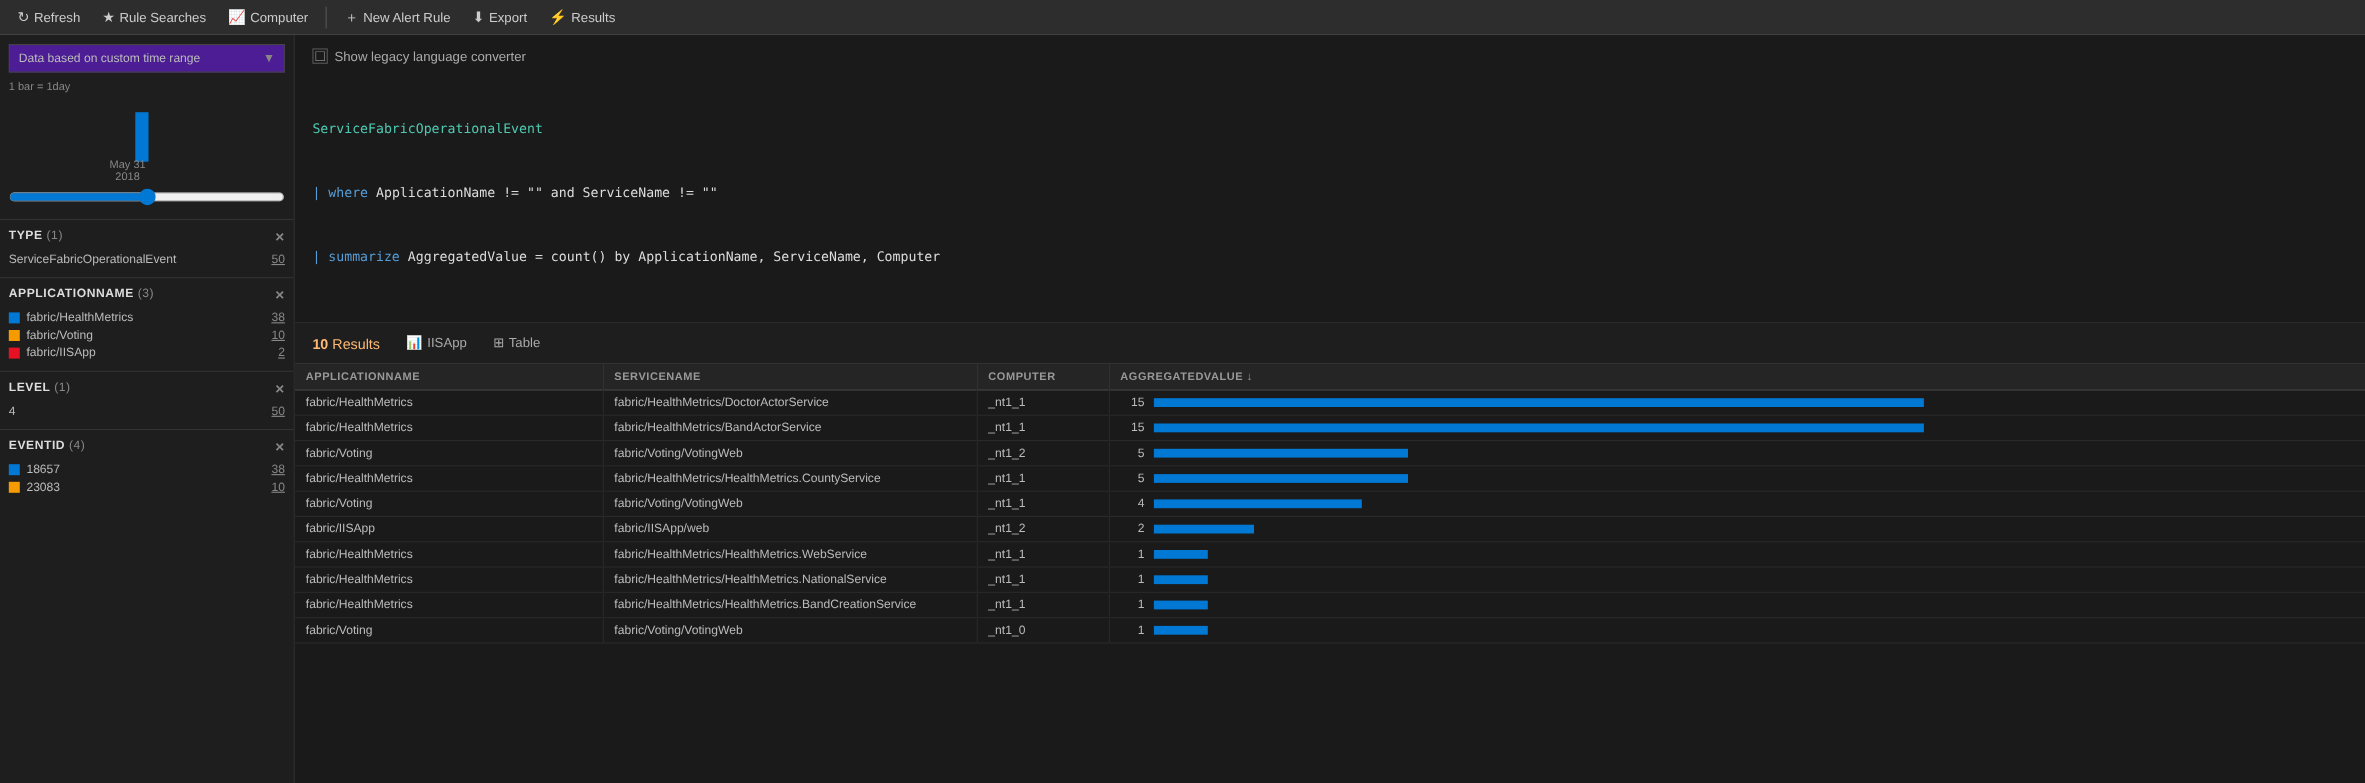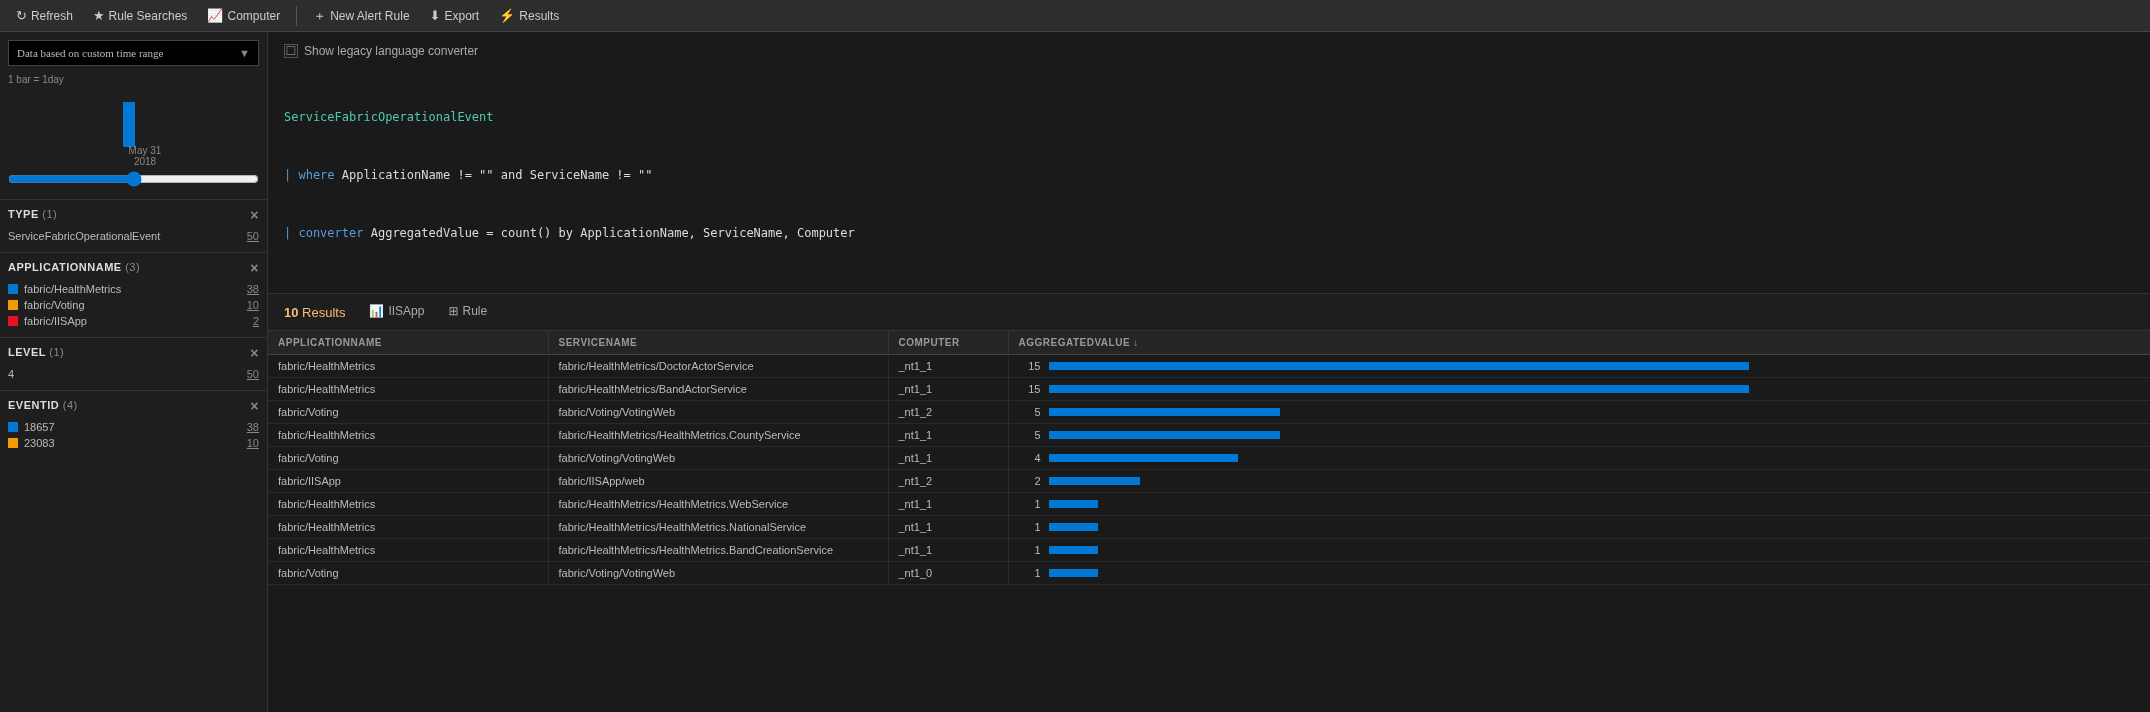--- a/index.html
+++ b/index.html
@@ -50,28 +50,27 @@
       background: #1e1e1e;
       border-right: 1px solid #333;
       overflow-y: auto;
       padding: 0;
     }
 
     .time-range-bar {
       display: flex;
       align-items: center;
       justify-content: space-between;
-      background: #000000;
+      background: #4c1d95;
       border: 1px solid #444;
       margin: 8px 8px 4px 8px;
       padding: 6px 8px;
       font-size: 11px;
       color: #bbb;
       cursor: pointer;
-      font-family: Liberation Serif, serif;
     }
     .time-range-bar .chevron { color: #888; }
 
     .histogram-area {
       padding: 4px 8px 4px 8px;
       position: relative;
     }
     .bar-label {
       font-size: 10px;
       color: #888;
@@ -311,21 +310,21 @@
     <div class="time-range-bar">
       <span>Data based on custom time range</span>
       <span class="chevron">▼</span>
     </div>
 
     <div class="histogram-area">
       <div class="bar-label">1 bar = 1day</div>
       <div class="histogram-chart">
 
         <div class="histogram-bar" style="left: 115px; height: 45px;"></div>
-        <div class="hist-date-label" style="left: 112px; width: 50px;">
+        <div class="hist-date-label" style="left: 83px; width: 50px;">
           <span>May 31</span><br>
           <span>2018</span>
         </div>
       </div>
       <input type="range" class="range-slider" value="50" style="">
     </div>
 
     <div class="filter-section">
       <div class="filter-header">
         <span>TYPE <span style="color:#888;font-weight:400;">(1)</span></span>
@@ -405,35 +404,35 @@
   <div class="content-area">
 
     <div class="query-section">
       <div class="legacy-toggle">
         <span class="toggle-check">☐</span>
         <span>Show legacy language converter</span>
       </div>
       <div class="query-box">
         <span class="query-line"><span class="kw-green">ServiceFabricOperationalEvent</span></span>
         <span class="query-line"><span class="kw-blue">| where</span> <span class="kw-white">ApplicationName != "" and ServiceName != ""</span></span>
-        <span class="query-line"><span class="kw-blue">| converter</span> <span class="kw-white">AggregatedValue = count() by ApplicationName, ServiceName, Computer</span></span>
+        <span class="query-line"><span class="kw-blue">| summarize</span> <span class="kw-white">AggregatedValue = count() by ApplicationName, ServiceName, Computer</span></span>
       </div>
     </div>
 
     <div class="results-bar">
       <span class="results-count">
         <strong>10</strong> <span>Results</span>
       </span>
       <button class="tab-btn">
         <span>📊</span>
         <span>IISApp</span>
       </button>
       <button class="tab-btn">
         <span>⊞</span>
-        <span>Rule</span>
+        <span>Table</span>
       </button>
     </div>
 
     <div class="table-area">
       <table>
         <thead>
           <tr>
             <th class="col-app">APPLICATIONNAME</th>
             <th class="col-svc">SERVICENAME</th>
             <th class="col-comp">COMPUTER</th>

